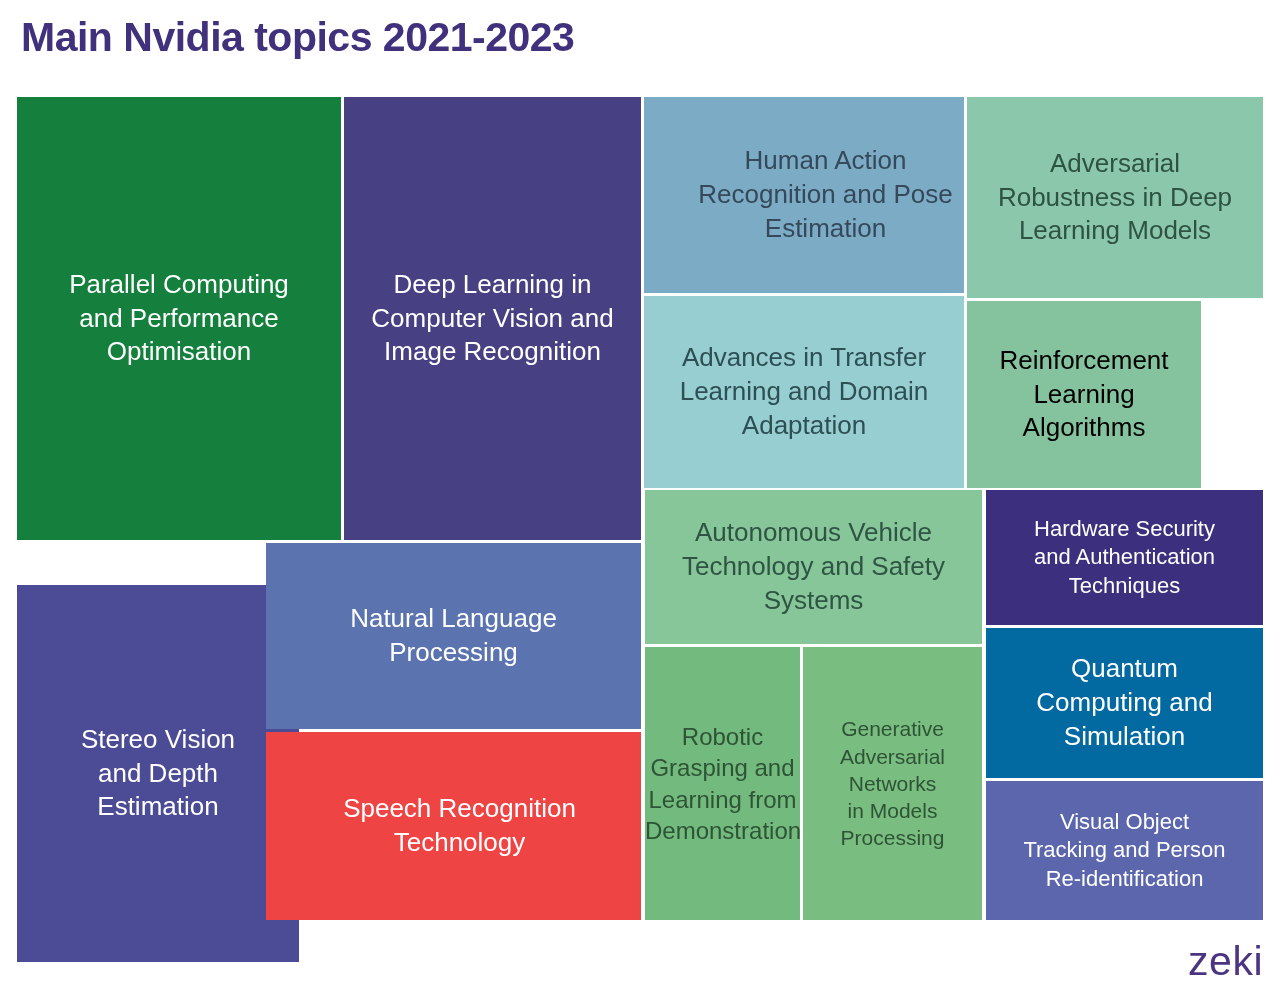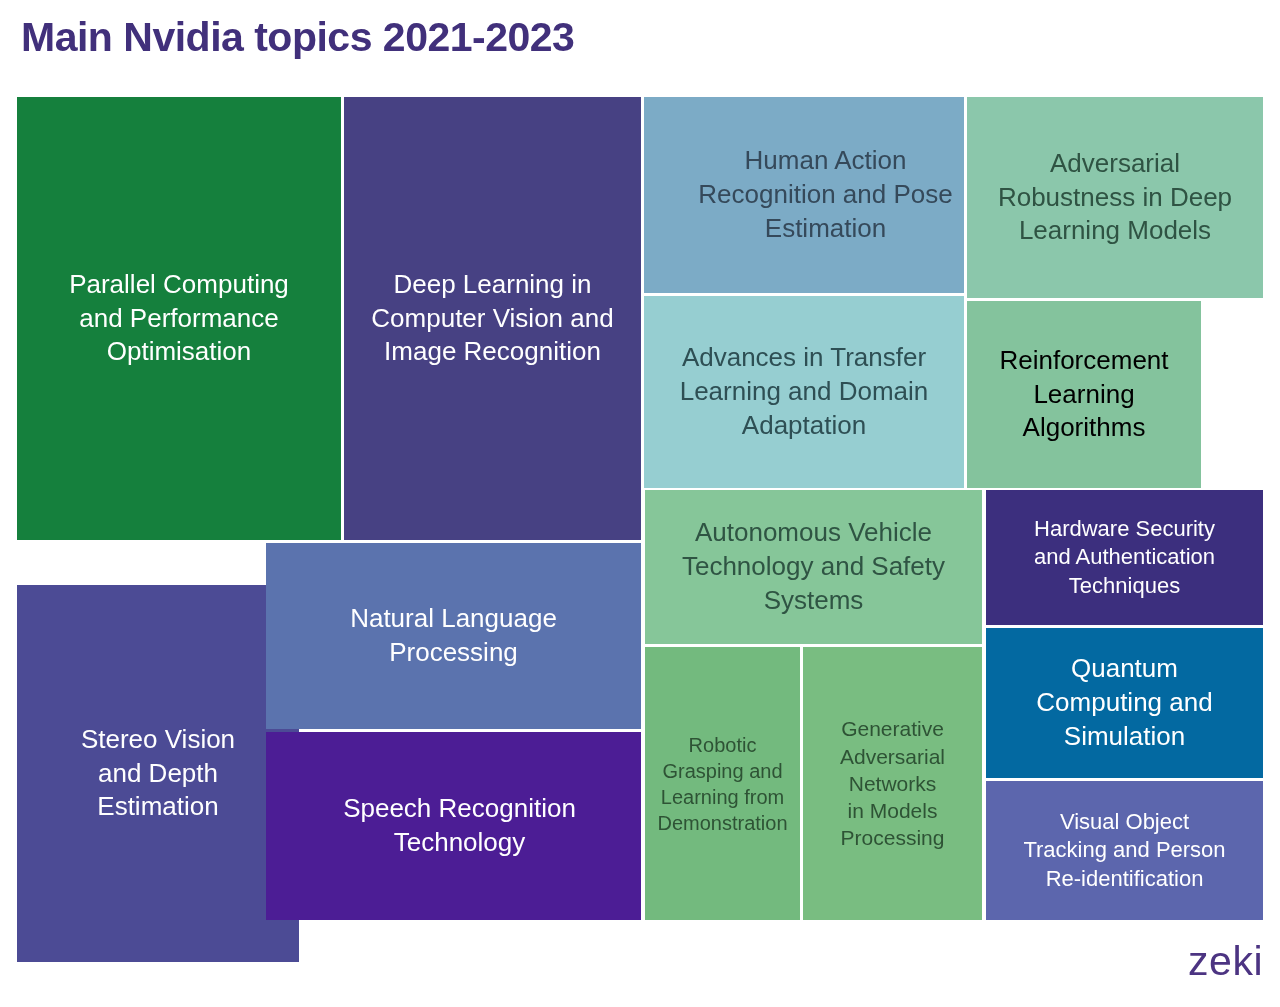--- a/index.html
+++ b/index.html
@@ -131,27 +131,27 @@
         <div>and Depth</div>
         <div>Estimation</div>
       </div>
     </div>
     <div class="tile" title="Natural Language Processing" style="left: 249px; top: 446px; width: 375px; height: 186px; background: rgb(91, 115, 174); color: rgb(255, 255, 255); font-size: 26px;">
       <div class="tile-label">
         <div>Natural Language</div>
         <div>Processing</div>
       </div>
     </div>
-    <div class="tile" title="Speech Recognition Technology" style="left: 249px; top: 635px; width: 375px; height: 188px; background: #4c1d95; color: rgb(255, 255, 255); font-size: 26px; padding-left: 12px;">
+    <div class="tile" title="Speech Recognition Technology" style="left: 249px; top: 635px; width: 375px; height: 188px; background: #ef4444; color: rgb(255, 255, 255); font-size: 26px; padding-left: 12px;">
       <div class="tile-label">
         <div>Speech Recognition</div>
         <div>Technology</div>
       </div>
     </div>
-    <div class="tile" title="Robotic Grasping and Learning from Demonstration" style="left: 628px; top: 550px; width: 155px; height: 273px; background: rgb(115, 186, 126); color: rgb(46, 83, 53); font-size: 20px;">
+    <div class="tile" title="Robotic Grasping and Learning from Demonstration" style="left: 628px; top: 550px; width: 155px; height: 273px; background: rgb(115, 186, 126); color: rgb(46, 83, 53); font-size: 24px;">
       <div class="tile-label">
         <div>Robotic</div>
         <div>Grasping and</div>
         <div>Learning from</div>
         <div>Demonstration</div>
       </div>
     </div>
     <div class="tile" title="Generative Adversarial Networks in Image Processing" style="left: 786px; top: 550px; width: 179px; height: 273px; background: rgb(121, 189, 129); color: rgb(46, 83, 53); font-size: 21px;">
       <div class="tile-label">
         <div>Generative</div>

